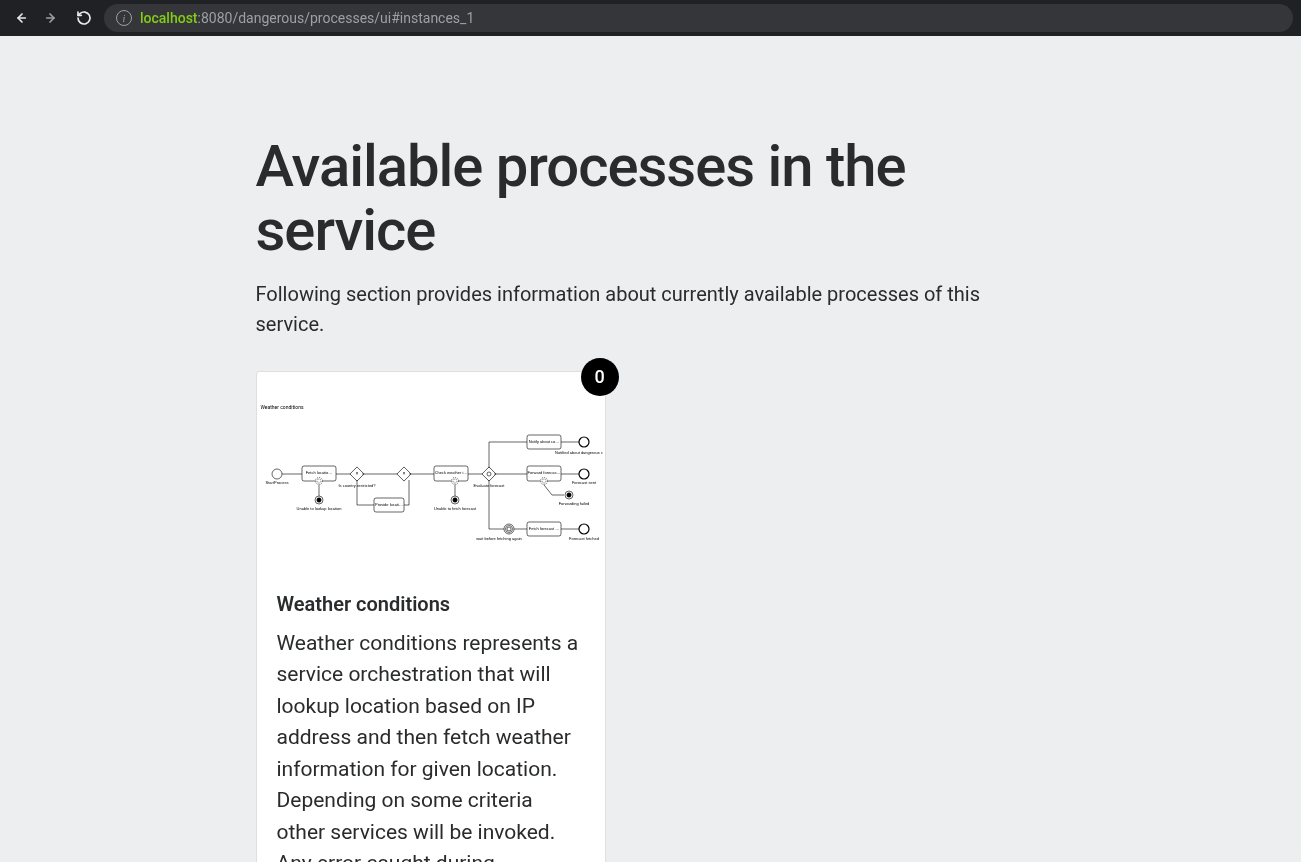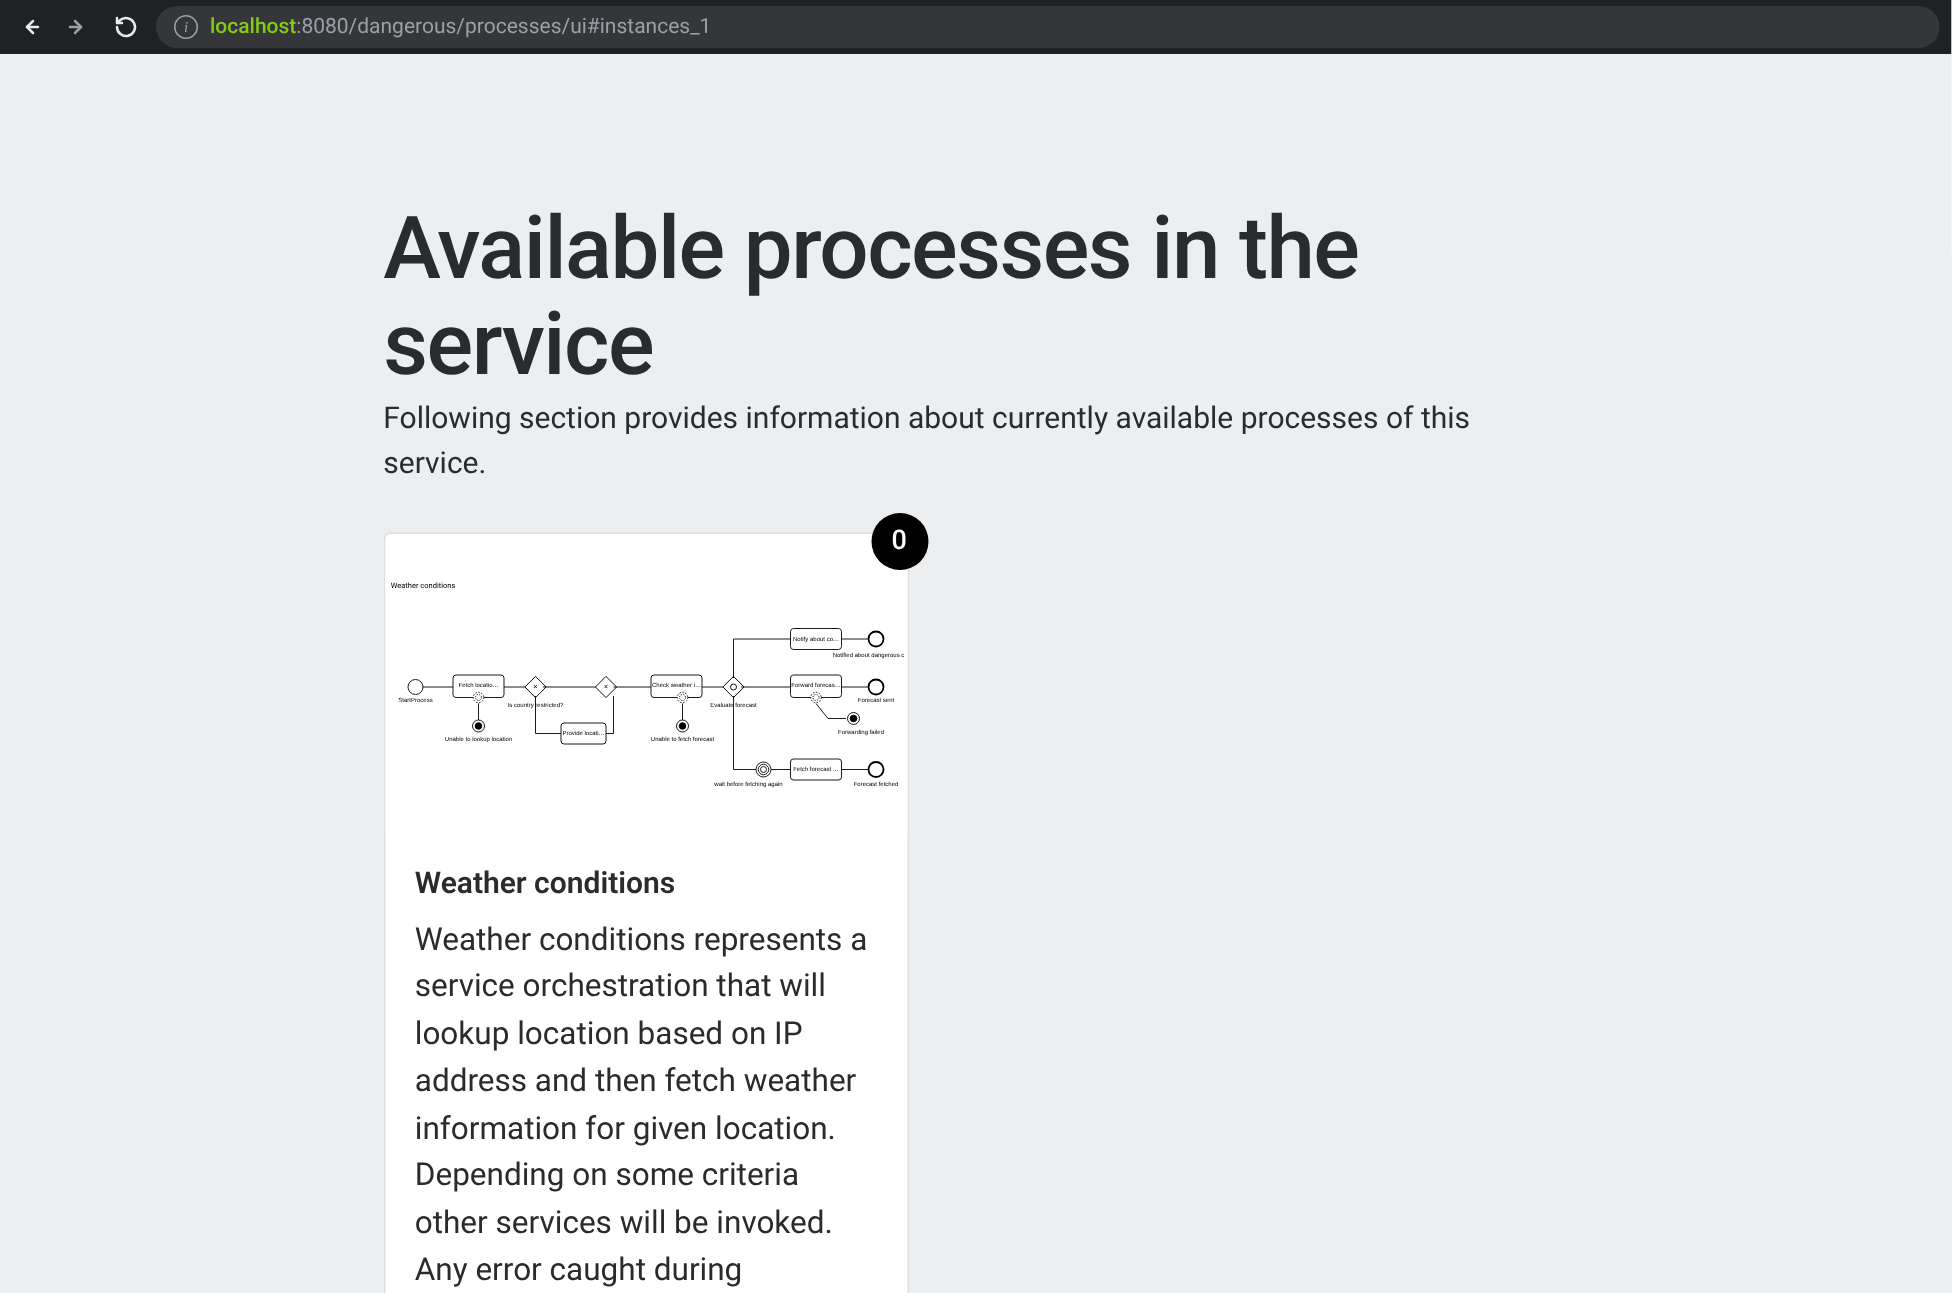--- a/index.html
+++ b/index.html
@@ -82,21 +82,21 @@
       font-size: 58px;
       font-weight: 500;
       color: #292b2c;
       letter-spacing: -1px;
       line-height: 1.1;
       margin-top: 39px;
     }
     .page-subtitle {
       font-size: 20px;
       color: #292b2c;
-      margin-top: 0;
+      margin-top: 16px;
       font-weight: 400;
       line-height: 1.5;
     }
     .card-row {
       margin-top: 32px;
     }
     .process-card {
       width: 350px;
       background: #fff;
       border: 1px solid rgba(0,0,0,0.125);

